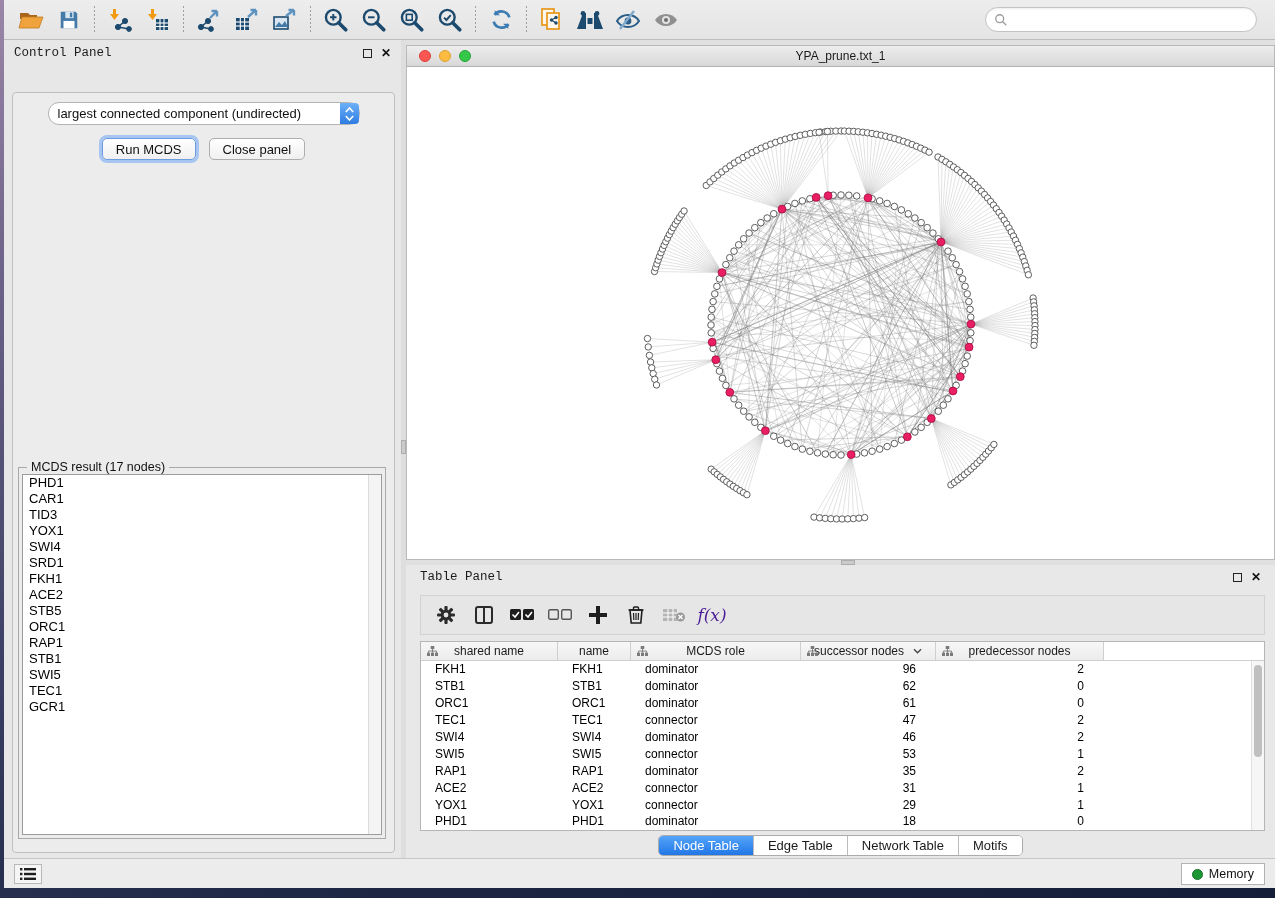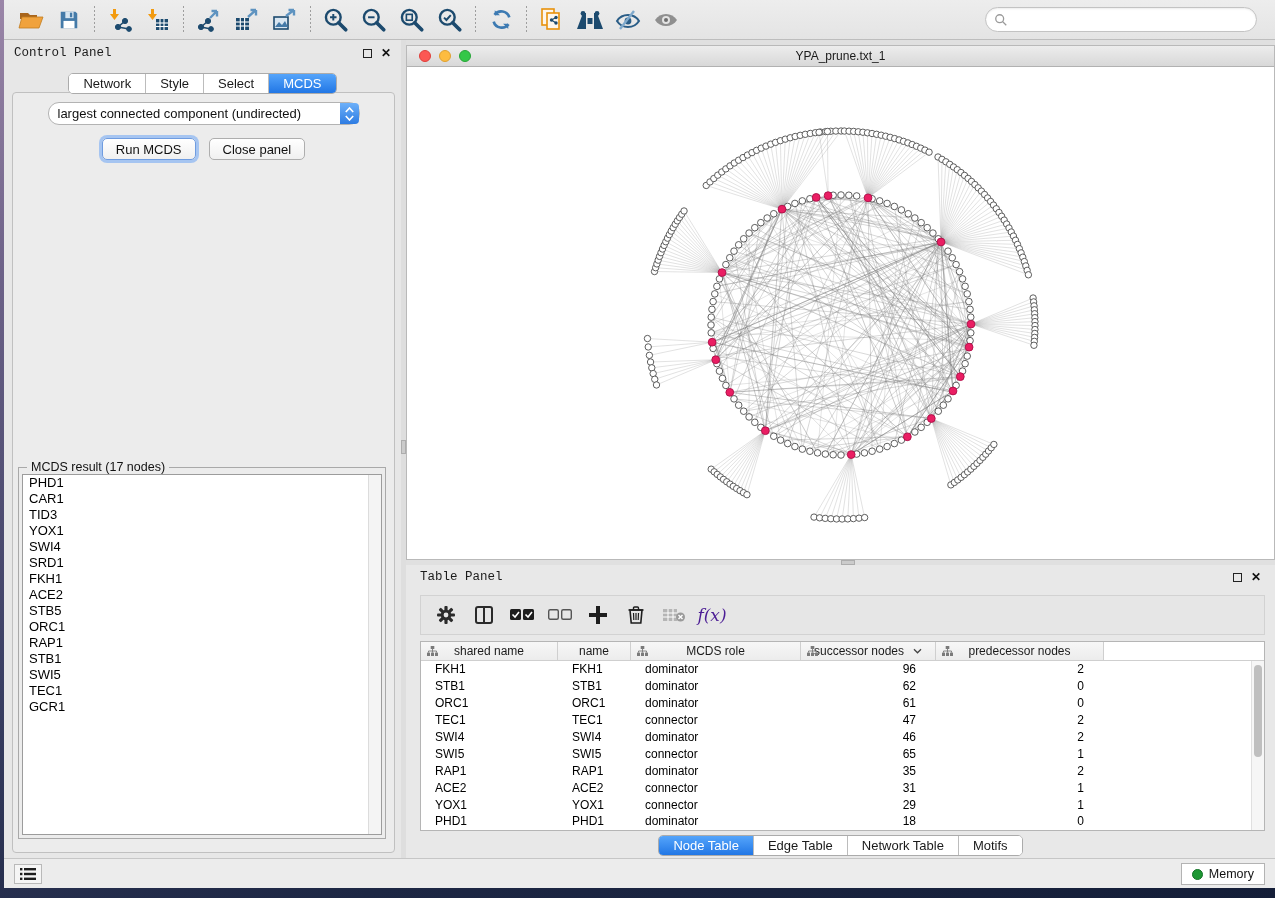--- a/index.html
+++ b/index.html
@@ -274,28 +274,20 @@
   <div class="main">
 
     <div class="control-panel">
       <div class="panel-titlebar">
         <span class="panel-title">Control Panel</span>
         <span class="win-btns">
           <span class="float-glyph"></span>
           <span class="close-glyph">✕</span>
         </span>
       </div>
-      <div class="cp-tabs">
-          <div class="seg" id="cp-seg">
-            <div class="seg-item">Network</div>
-            <div class="seg-item">Style</div>
-            <div class="seg-item">Select</div>
-            <div class="seg-item active">MCDS</div>
-          </div>
-        </div>
       <div class="cp-inner">
         <div class="dropdown">
           <span class="dd-text">largest connected component (undirected)</span>
           <span class="dd-cap">
             <svg width="9" height="6" viewBox="0 0 9 6">
                 <path d="M0.8 5 L4.5 1 L8.2 5" fill="none" stroke="#fff" stroke-width="1.6"></path>
               </svg>
             <svg width="9" height="6" viewBox="0 0 9 6">
                 <path d="M0.8 1 L4.5 5 L8.2 1" fill="none" stroke="#fff" stroke-width="1.6"></path>
               </svg>
@@ -1214,21 +1206,21 @@
                 <div class="td txt" style="width: 137px;">SWI4</div>
                 <div class="td txt" style="width: 73px;">SWI4</div>
                 <div class="td txt" style="width: 170px;">dominator</div>
                 <div class="td num" style="width: 135px;">46</div>
                 <div class="td num" style="width: 168px;">2</div>
               </div>
               <div class="trow">
                 <div class="td txt" style="width: 137px;">SWI5</div>
                 <div class="td txt" style="width: 73px;">SWI5</div>
                 <div class="td txt" style="width: 170px;">connector</div>
-                <div class="td num" style="width: 135px;">65</div>
+                <div class="td num" style="width: 135px;">53</div>
                 <div class="td num" style="width: 168px;">1</div>
               </div>
               <div class="trow">
                 <div class="td txt" style="width: 137px;">RAP1</div>
                 <div class="td txt" style="width: 73px;">RAP1</div>
                 <div class="td txt" style="width: 170px;">dominator</div>
                 <div class="td num" style="width: 135px;">35</div>
                 <div class="td num" style="width: 168px;">2</div>
               </div>
               <div class="trow">

